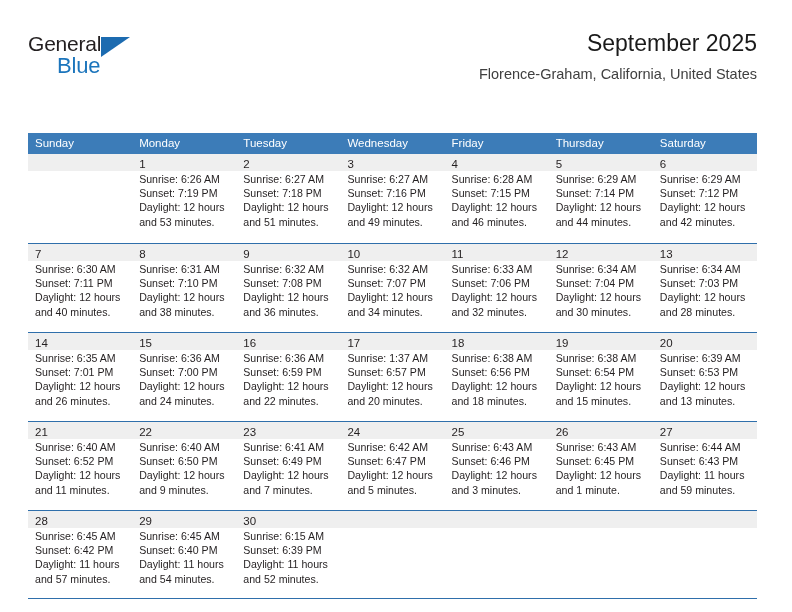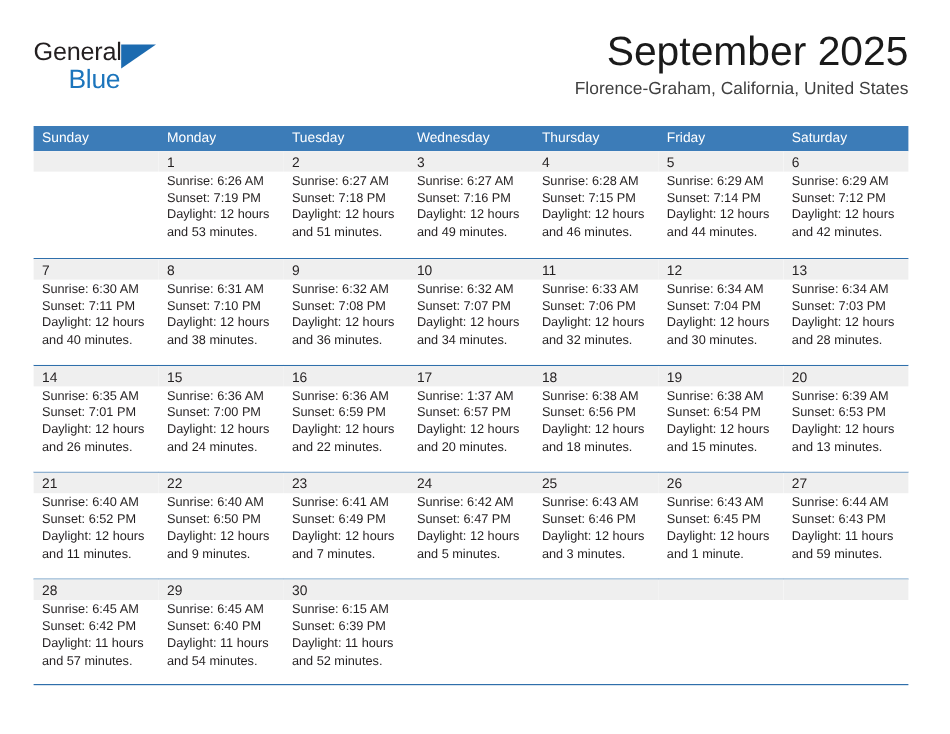--- a/index.html
+++ b/index.html
@@ -62,21 +62,21 @@
     letter-spacing: -0.2px;
   }
 
   .title-block {
     position: absolute;
     right: 0;
     top: 0;
     text-align: right;
   }
   .cal-title {
-    font-size: 34px;
+    font-size: 23px;
     color: #1a1a1a;
     line-height: 34px;
     white-space: nowrap;
   }
   .cal-subtitle {
     font-size: 14.5px;
     color: #404040;
     line-height: 22px;
     margin-top: 3px;
     white-space: nowrap;
@@ -86,20 +86,21 @@
   .calendar {
     position: absolute;
     left: 28px;
     top: 105px;
     width: 729px;
   }
   .weekday-row {
     display: flex;
     background: #3c7cb8;
     height: 21px;
+    margin-top: 28px;
   }
   .weekday {
     flex: 1 1 0;
     color: #ffffff;
     font-size: 11.5px;
     line-height: 21px;
     padding-left: 7px;
     box-sizing: border-box;
     white-space: nowrap;
   }
@@ -159,22 +160,22 @@
       <div class="cal-subtitle">Florence-Graham, California, United States</div>
     </div>
   </div>
 
   <div class="calendar">
     <div class="weekday-row" id="weekday-row">
         <div class="weekday">Sunday</div>
         <div class="weekday">Monday</div>
         <div class="weekday">Tuesday</div>
         <div class="weekday">Wednesday</div>
+        <div class="weekday">Friday</div>
         <div class="weekday">Thursday</div>
-        <div class="weekday">Friday</div>
         <div class="weekday">Saturday</div>
       </div>
     <div id="weeks-container">
         <div class="week-row first">
           <div class="daycell">
             <div class="daynum-band"><span class="daynum"></span></div>
             <div class="cell-lines"></div>
           </div>
           <div class="daycell">
             <div class="daynum-band"><span class="daynum">1</span></div>

